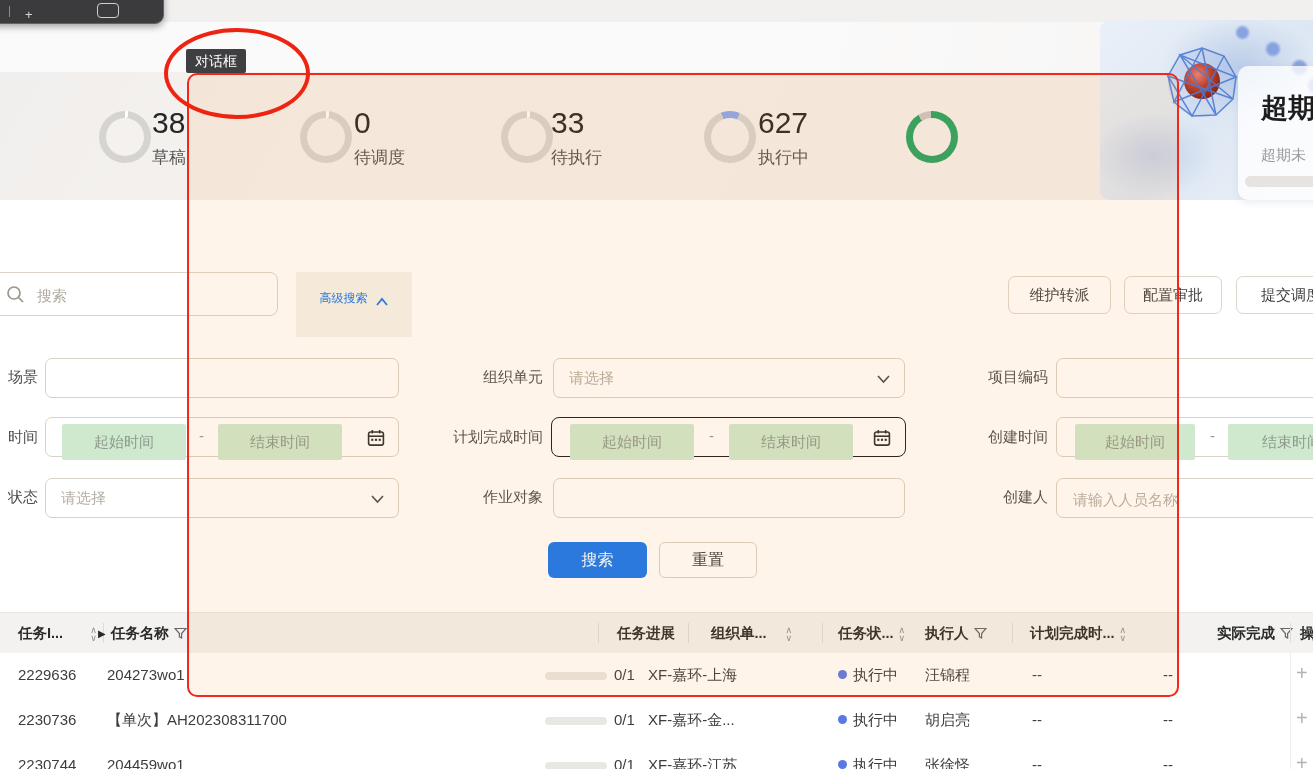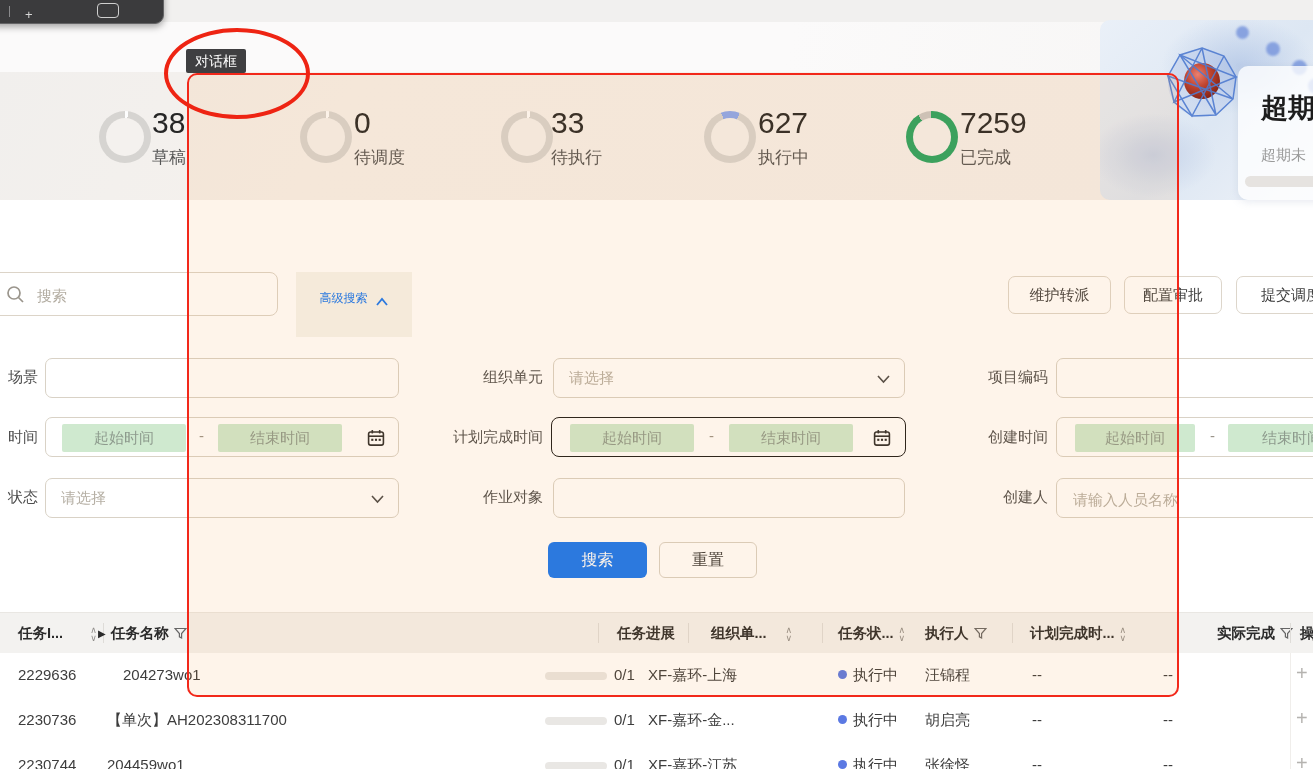--- a/index.html
+++ b/index.html
@@ -39,21 +39,21 @@
   .advblock{left:296px;top:272px;width:116px;height:65px;background:#f5f4ee;display:flex;align-items:flex-start;justify-content:center;padding-top:18px;box-sizing:border-box;gap:7px;cursor:pointer;}
   .advtxt{color:#1677f2;font-size:12px;}
   .actbtn{top:276px;height:38px;background:#fff;border:1px solid #ddd6cb;border-radius:7px;display:flex;align-items:center;justify-content:center;font-size:15px;color:#404040;box-sizing:border-box;cursor:pointer;}
   
   .flabel{font-size:15px;color:#4f4f4f;text-align:right;white-space:nowrap;}
   .fbox{background:#fff;border:1px solid #d9d2c6;border-radius:7px;box-sizing:border-box;height:40px;}
   .fbox input{position:absolute;left:14px;top:0;height:38px;border:0;outline:none;background:transparent;font-size:15px;color:#333;width:85%;font-family:inherit;}
   .fbox input::placeholder{color:#b6b0a5;}
   .selph{position:absolute;left:15px;top:10px;font-size:15px;color:#b6b0a5;}
   .chev{position:absolute;right:13px;top:13px;}
-  .dspan{position:absolute;top:6px;height:28px;background:#cfe9cf;border-radius:2px;display:flex;align-items:center;justify-content:center;font-size:15px;color:#8d9a8d;}
+  .dspan{position:absolute;top:6px;height:36px;background:#cfe9cf;border-radius:2px;display:flex;align-items:center;justify-content:center;font-size:15px;color:#8d9a8d;}
   .dsep{position:absolute;top:9px;font-size:15px;color:#9a948a;}
   .cal{position:absolute;top:11px;}
   .focusbox{border:1.5px solid #1a1a1a !important;border-radius:8px !important;}
   .primarybtn{left:548px;top:542px;width:99px;height:36px;background:#1677f2;border-radius:6px;color:#fff;font-size:16px;display:flex;align-items:center;justify-content:center;cursor:pointer;}
   .ghostbtn{left:659px;top:542px;width:98px;height:36px;background:#fff;border:1px solid #d9d2c6;border-radius:6px;color:#3d3d3d;font-size:16px;display:flex;align-items:center;justify-content:center;box-sizing:border-box;cursor:pointer;}
   
   .thead{left:0;top:612px;width:1313px;height:41px;background:#f3f2f0;border-top:1px solid #e9e7e3;border-bottom:1px solid #e7e5e1;font-size:14.5px;color:#2b2b2b;font-weight:bold;}
   .th{top:11px;white-space:nowrap;display:flex;align-items:center;gap:5px;}
   .sort{display:flex;flex-direction:column;font-size:9px;line-height:8px;color:#8f8d8a;font-weight:normal;}
   .hdv{top:10px;width:1px;height:20px;background:#dedcd8;}
@@ -98,24 +98,20 @@
   <div class="a" style="left:551px;top:106px;">
     <div class="statval">33</div>
     <div class="statlab">待执行</div>
   </div>
   <div class="a ring blue" style="left:704px;top:111px;"></div>
   <div class="a" style="left:758px;top:106px;">
     <div class="statval">627</div>
     <div class="statlab">执行中</div>
   </div>
   <div class="a ring green" style="left:906px;top:111px;"></div>
-  <div class="a" style="left:960px;top:106px;">
-    <div class="statval">7259</div>
-    <div class="statlab">已完成</div>
-  </div>
 
   <div class="a imgcard"></div>
   <div class="a bdot" style="left:1236px;top:26px;width:13px;height:13px;"></div>
   <div class="a bdot" style="left:1266px;top:42px;width:14px;height:14px;"></div>
   <div class="a bdot" style="left:1292px;top:60px;width:15px;height:15px;"></div>
   <div class="a bdot" style="left:1308px;top:78px;width:16px;height:16px;"></div>
   <svg class="a" style="left:1164px;top:45px;z-index:2;" width="76" height="76" viewBox="0 0 76 76">
     <defs>
       <radialGradient id="ballg" cx="38%" cy="32%" r="75%">
         <stop offset="0%" stop-color="#ea8070"></stop>
@@ -291,21 +287,21 @@
         </span>
     </div>
     <div class="a hdv" style="left:1290px;"></div>
     <div class="th a" style="left:1300px;">
       <span>操</span>
     </div>
   </div>
 
   <div class="a trow" style="top:653px;">
     <span class="td" style="left:18px;">2229636</span>
-    <span class="td" style="left:107px;margin-left:16px;">204273wo1</span>
+    <span class="td" style="left:107px;">204273wo1</span>
     <span class="pill"></span>
     <span class="td" style="left:614px;">0/1</span>
     <span class="td" style="left:648px;">XF-嘉环-上海</span>
     <span class="dot"></span>
     <span class="td" style="left:853px;">执行中</span>
     <span class="td" style="left:925px;">汪锦程</span>
     <span class="td" style="left:1032px;">--</span>
     <span class="td" style="left:1163px;">--</span>
     <span class="rowdv"></span>
     <span class="pluscell">+</span>

